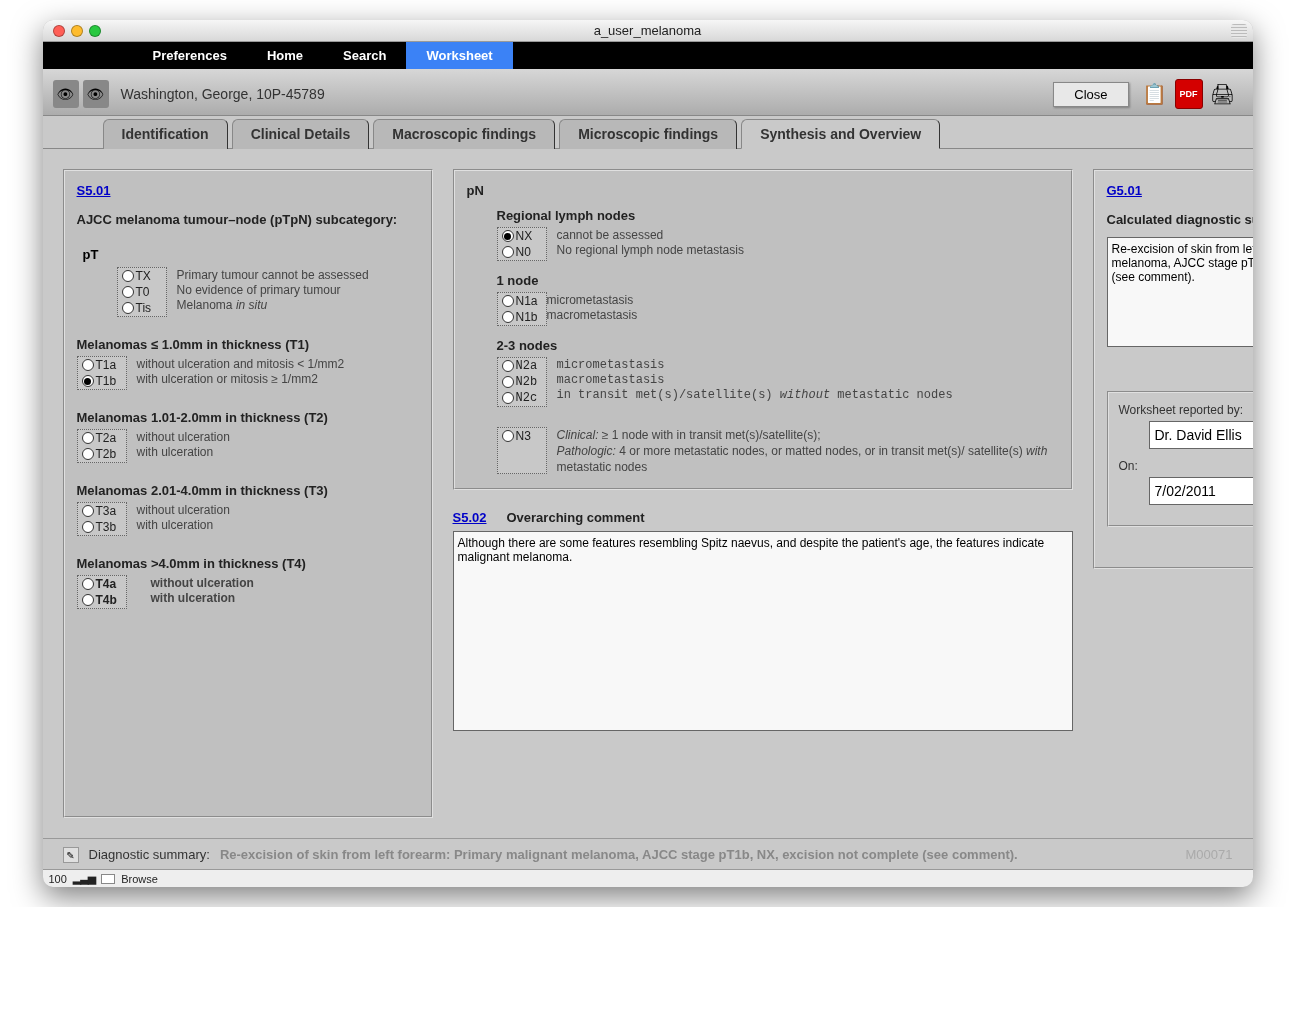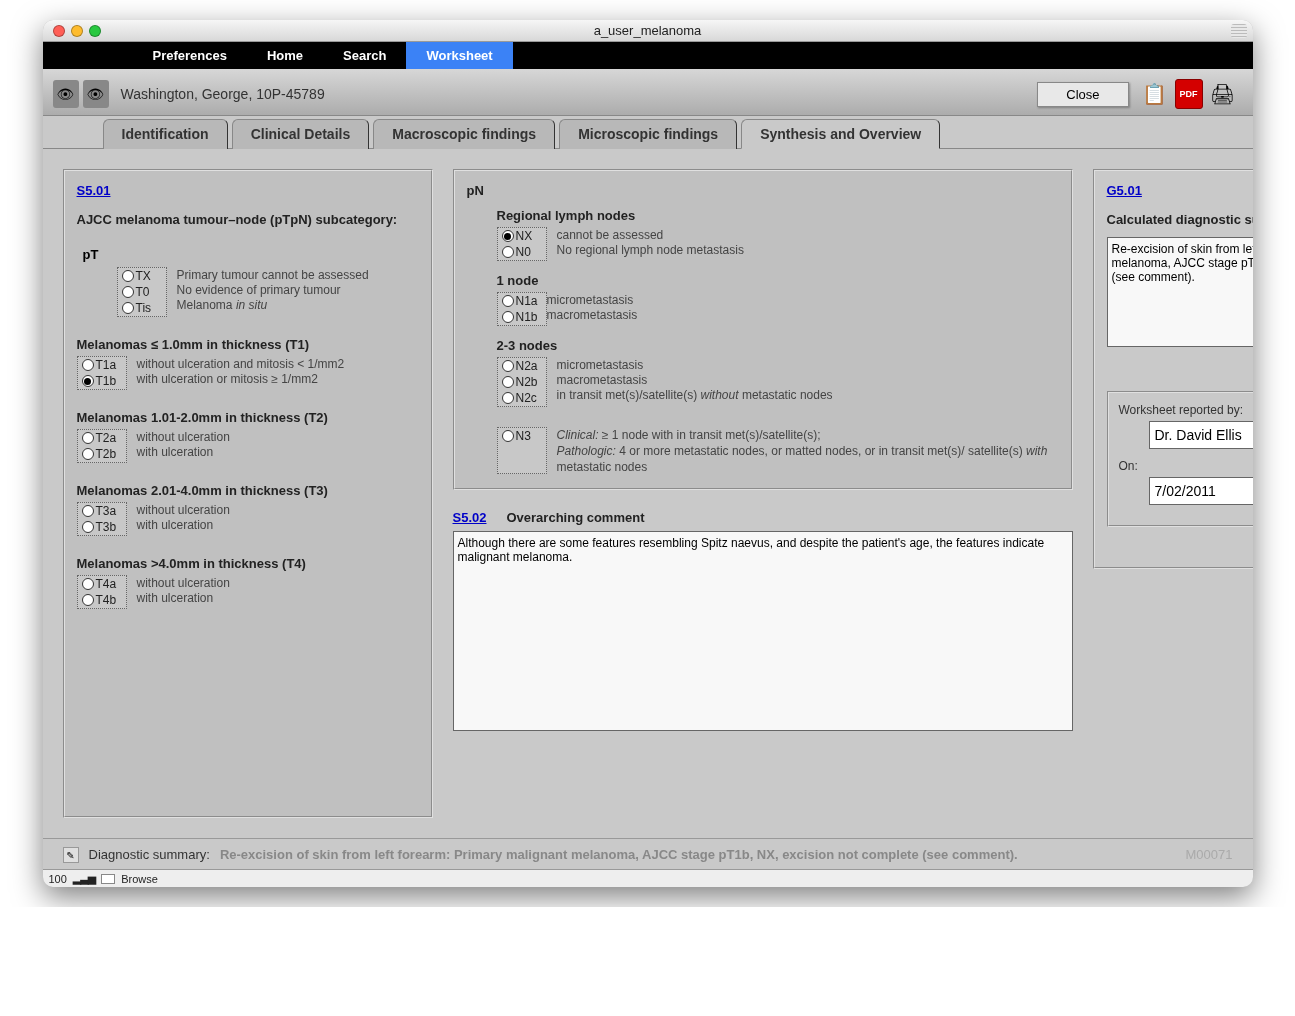--- a/index.html
+++ b/index.html
@@ -81,21 +81,21 @@
     color:#000; font-size:14px;
   }
   .patient-title {
     font-size: 14px;
     color: #333;
   }
   .header-right { display: flex; align-items: center; gap: 12px; }
   .close-btn {
     background: #e8e8e8;
     border: 1px solid #888;
-    padding: 4px 28px;
+    padding: 4px 20px;
     font-size: 13px;
     cursor: pointer;
     box-shadow: 1px 1px 2px rgba(0,0,0,0.3);
   }
   .header-icons { display: flex; gap: 6px; }
   .hicon {
     width: 28px; height: 30px;
     display: flex; align-items:center; justify-content:center;
     font-size: 20px;
   }
@@ -408,21 +408,21 @@
                   <span class="code">T3b</span>
                 </span>
               </div>
             </div>
             <div style="display: flex; flex-direction: column; font-size: 12px; color: rgb(68, 68, 68); gap: 1px; padding-top: 1px;">
               <span>without ulceration</span>
               <span>with ulceration</span>
             </div>
           </div>
           <span class="sub-label" style="margin-top: 18px;">Melanomas &gt;4.0mm in thickness (T4)</span>
-          <div style="display: flex; gap: 10px; margin-left: 0px;">
+          <div style="display: flex; gap: 24px; margin-left: 0px; font-weight: bold;">
             <div class="radio-group stack">
               <div class="radio-row">
                 <span class="opt">
                   <span class="circle"></span>
                   <span class="code">T4a</span>
                 </span>
               </div>
               <div class="radio-row">
                 <span class="opt">
                   <span class="circle"></span>
@@ -480,21 +480,21 @@
                 </span>
               </div>
           </div>
           <div style="display:flex;flex-direction:column; font-size:12px; color:#444; gap:1px; padding-top:1px;">
             <span>micrometastasis</span>
             <span>macrometastasis</span>
           </div>
         </div>
 
         <span class="sub-label" style="margin-left:30px">2-3 nodes</span>
-        <div style="display:flex; gap:10px; margin-left:30px;">
+        <div style="display:flex; gap:10px; margin-left:30px;font-family:Liberation Mono, monospace;">
           <div class="radio-group stack">
             <div class="radio-row">
                 <span class="opt">
                   <span class="circle"></span>
                   <span class="code">N2a</span>
                 </span>
               </div>
             <div class="radio-row">
                 <span class="opt">
                   <span class="circle"></span>

